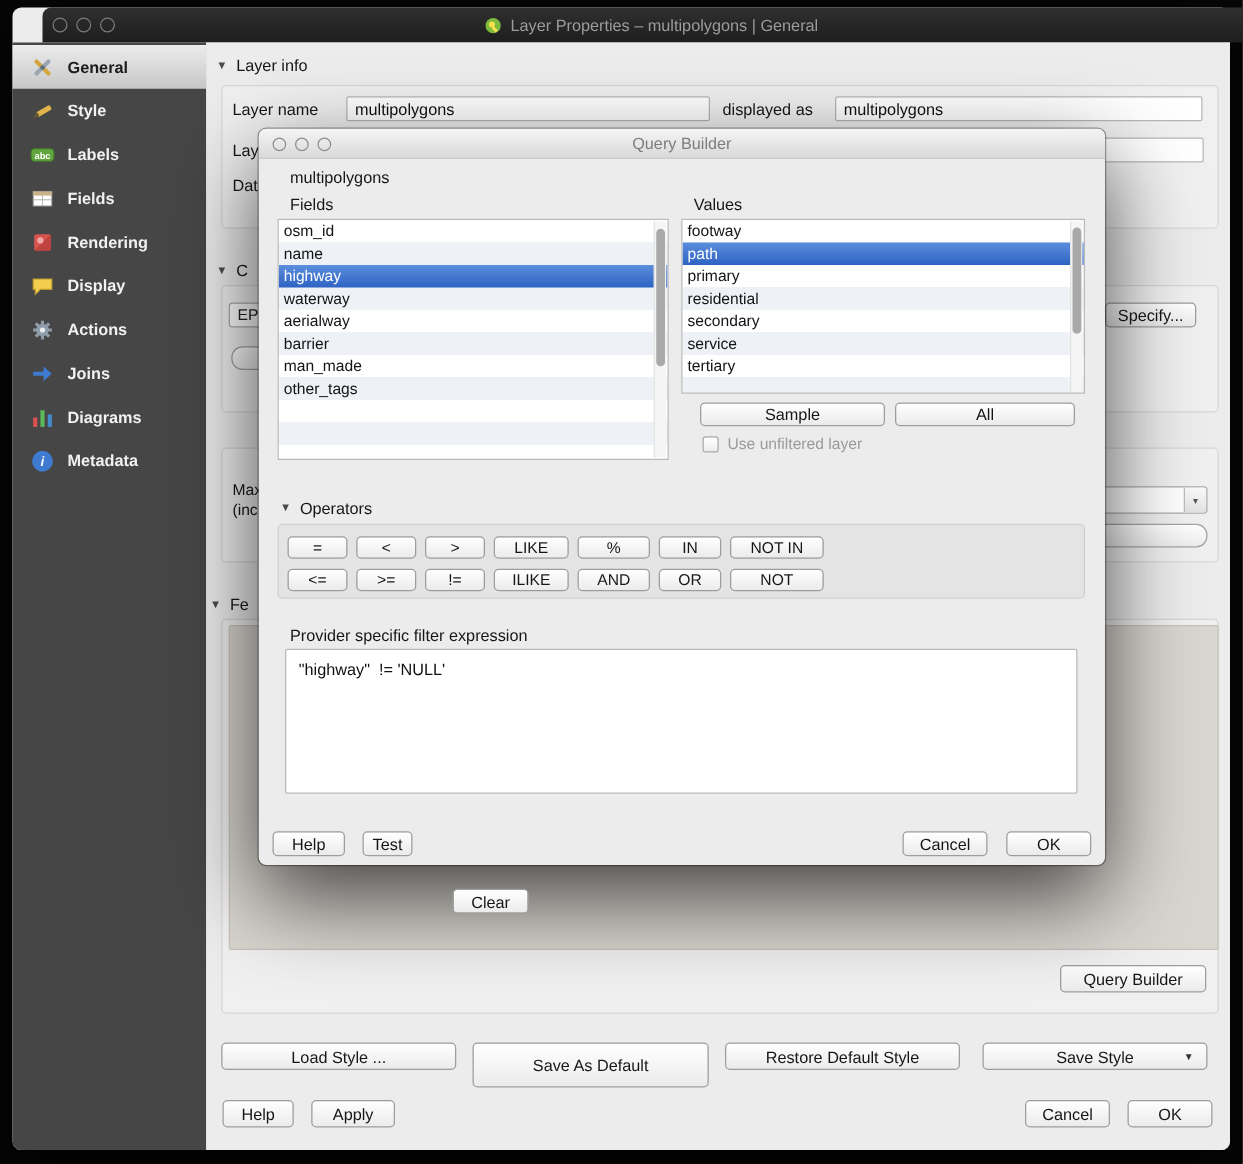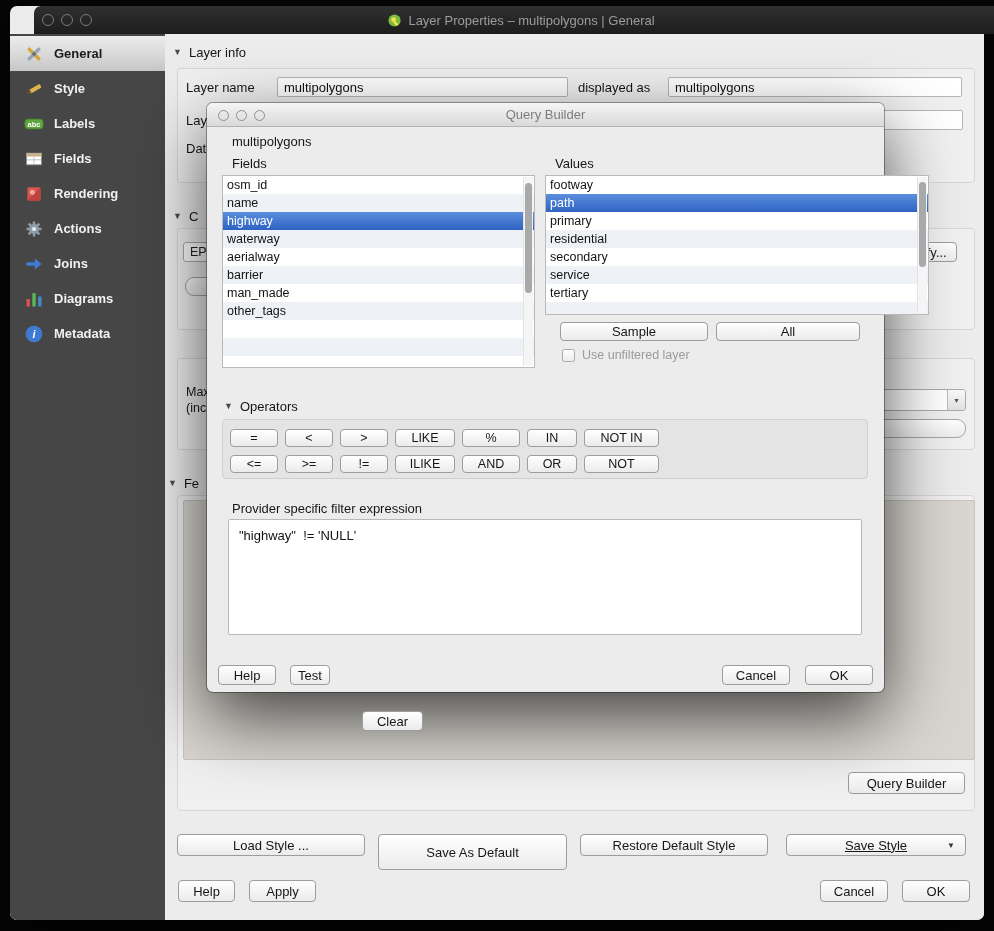--- a/index.html
+++ b/index.html
@@ -139,20 +139,28 @@
               <rect x="4" y="4" width="16" height="16" rx="2" fill="#d9534f"></rect>
               <polygon points="4,20 20,4 20,20" fill="#b23c38" opacity="0.7"></polygon>
               <circle cx="10" cy="10" r="3" fill="#f0a9a5"></circle>
             </svg>
         </span>
         <span>Rendering</span>
       </div>
       <div class="side-item">
         <span class="side-icon">
           <svg width="20" height="20" viewBox="0 0 24 24">
+              <path d="M3 5h18v10H10l-5 5v-5H3z" fill="#f3cd4e" stroke="#b99a2e"></path>
+            </svg>
+        </span>
+        <span>Display</span>
+      </div>
+      <div class="side-item">
+        <span class="side-icon">
+          <svg width="20" height="20" viewBox="0 0 24 24">
               <g stroke="#8f9dab" stroke-width="3">
                 <line x1="12" y1="3" x2="12" y2="21"></line>
                 <line x1="3" y1="12" x2="21" y2="12"></line>
                 <line x1="5.6" y1="5.6" x2="18.4" y2="18.4"></line>
                 <line x1="18.4" y1="5.6" x2="5.6" y2="18.4"></line>
               </g>
               <circle cx="12" cy="12" r="6" fill="#8f9dab"></circle>
               <circle cx="12" cy="12" r="2.5" fill="#e9edf2"></circle>
             </svg>
         </span>
@@ -226,21 +234,21 @@
       <span class="tri">▼</span>
       <span>Fe</span>
     </div>
     <div class="groupbox abs" style="left:167px;top:489px;width:798px;height:316px;"></div>
     <div class="subset abs" style="left:173px;top:494px;width:792px;height:260px;"></div>
     <button class="btn abs" style="left:838px;top:766px;width:117px;height:22px;">Query Builder</button>
 
     <button class="btn abs" style="left:167px;top:828px;width:188px;height:22px;">Load Style ...</button>
     <button class="btn abs" style="left:368px;top:828px;width:189px;height:36px;">Save As Default</button>
     <button class="btn abs" style="left:570px;top:828px;width:188px;height:22px;">Restore Default Style</button>
-    <button class="btn abs" style="left:776px;top:828px;width:180px;height:22px;text-decoration:underline;">
+    <button class="btn abs" style="left:776px;top:828px;width:180px;height:22px;">
       <span>Save Style</span>
       <span class="sv-arrow">▼</span>
     </button>
 
     <button class="btn abs" style="left:168px;top:874px;width:57px;height:22px;">Help</button>
     <button class="btn abs" style="left:239px;top:874px;width:67px;height:22px;">Apply</button>
     <button class="btn abs" style="left:810px;top:874px;width:68px;height:22px;">Cancel</button>
     <button class="btn abs" style="left:892px;top:874px;width:68px;height:22px;">OK</button>
   </div>
 
@@ -266,21 +274,21 @@
     <div class="list-row">osm_id</div>
         <div class="list-row">name</div>
         <div class="list-row selected">highway</div>
         <div class="list-row">waterway</div>
         <div class="list-row">aerialway</div>
         <div class="list-row">barrier</div>
         <div class="list-row">man_made</div>
         <div class="list-row">other_tags</div>
       </div>
 
-    <div class="list abs" style="left:338px;top:72px;width:384px;height:140px;">
+    <div class="list abs" style="left:338px;top:72px;width:323px;height:140px;">
       <div class="vscroll">
         <div class="vthumb" style="top:5px;height:85px;"></div>
       </div>
 
     <div class="list-row">footway</div>
         <div class="list-row selected">path</div>
         <div class="list-row">primary</div>
         <div class="list-row">residential</div>
         <div class="list-row">secondary</div>
         <div class="list-row">service</div>

